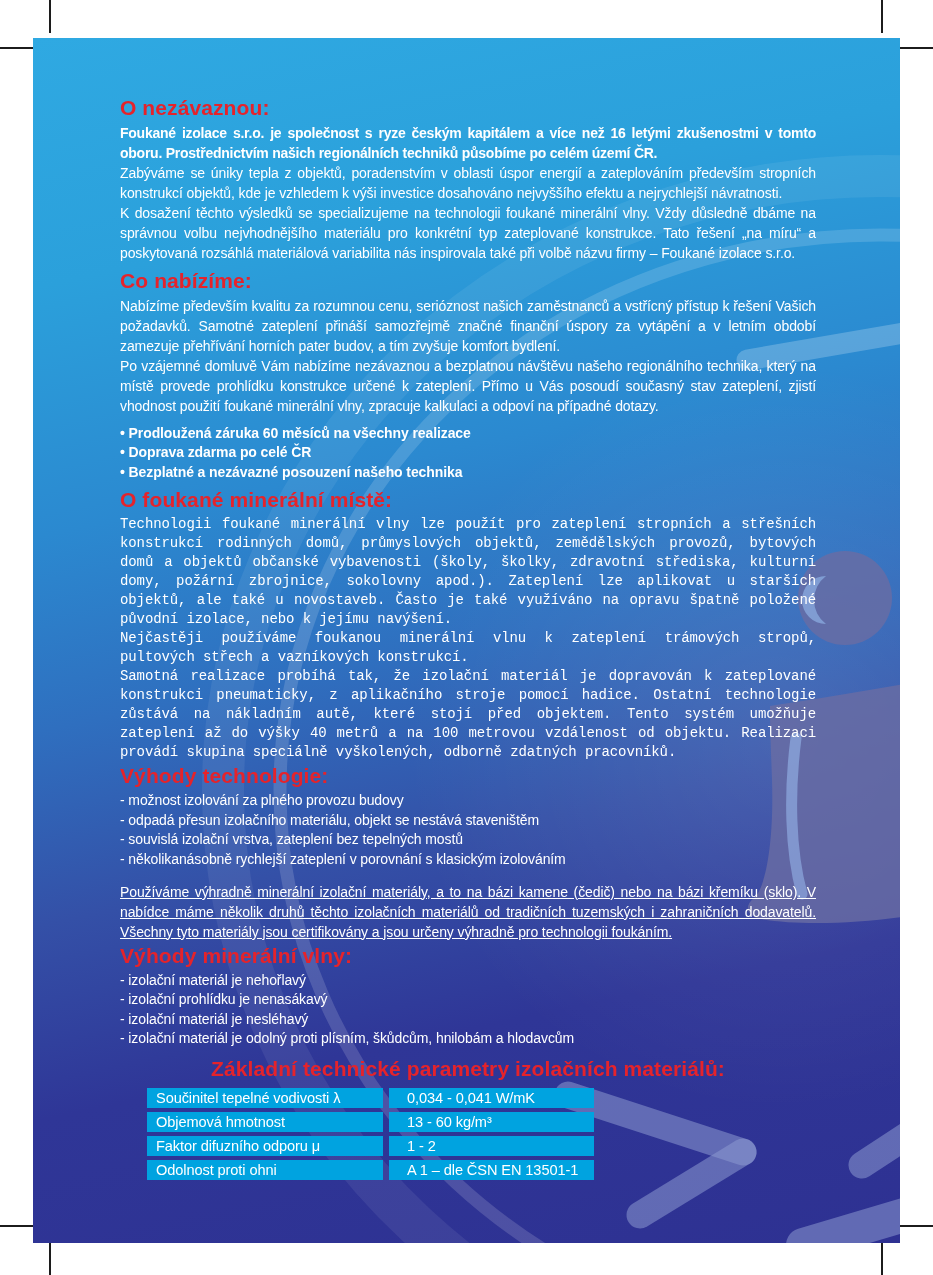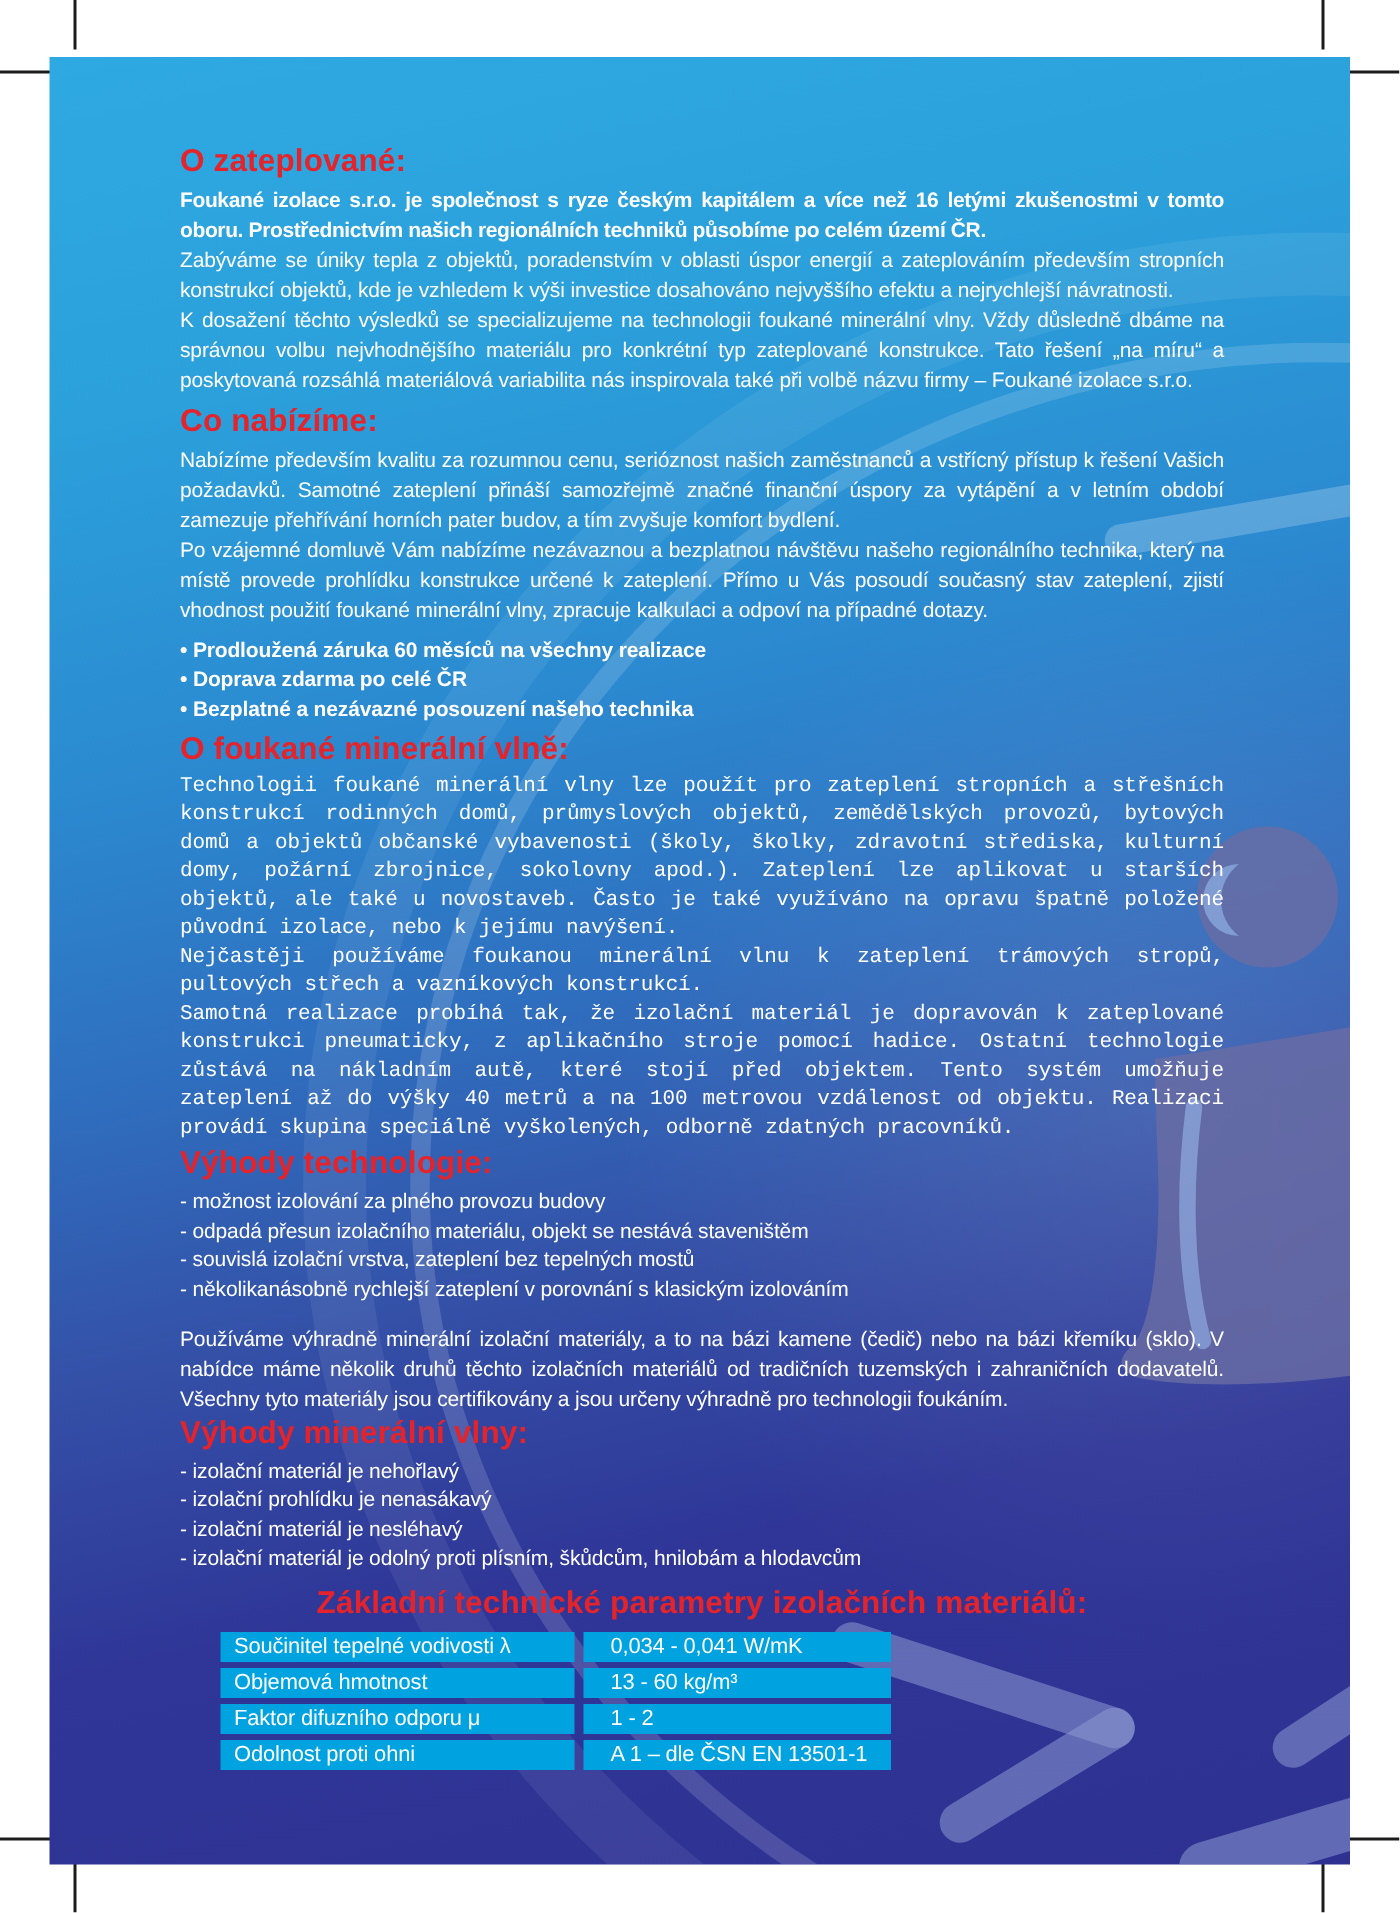--- a/index.html
+++ b/index.html
@@ -31,21 +31,21 @@
     margin:0 0 4px 0;letter-spacing:0.1px;
   }
   .mt6{margin-top:6px;} .mt2{margin-top:2px;} .mt8{margin-top:8px;text-align:center;}
   .p{margin:0;line-height:20px;text-align:justify;}
   .p-tight{margin:0;line-height:19px;text-align:justify;font-family:Liberation Mono, monospace;}
   .lead{font-weight:700;letter-spacing:-0.25px;}
   .bullets{margin:8px 0 0 0;}
   .bullets div{line-height:19.4px;font-weight:700;}
   .list{margin:0;}
   .list div{line-height:19.6px;}
-  .p-after{margin:12px 0 0 0;line-height:20px;text-align:justify;}
+  .p-after{margin:12px 0 0 0;line-height:20px;text-align:justify;text-decoration:underline;}
   
   .tbl{margin-top:8px;width:451px;padding-left:27px;}
   .trow{display:flex;margin-bottom:4px;}
   .tcell{
     background:#00a3e0;height:20px;line-height:20px;font-size:14.6px;
     color:#ffffff;white-space:nowrap;overflow:hidden;
   }
   .tlabel{width:227px;padding-left:9px;margin-right:6px;}
   .tvalue{width:187px;padding-left:18px;}
 </style>
@@ -79,35 +79,35 @@
     <g stroke="#8d99cf" stroke-opacity="0.55" stroke-width="27" stroke-linecap="round">
       <line x1="535" y1="1057" x2="710" y2="1114"></line>
       <line x1="710" y1="1114" x2="607" y2="1177"></line>
       <line x1="829" y1="1127" x2="890" y2="1087"></line>
       <line x1="770" y1="1207" x2="895" y2="1170" stroke-width="34"></line>
     </g>
   </svg>
 
   <div class="content">
 
-    <div class="h">O zateplované:</div>
+    <div class="h">O nezávaznou:</div>
     <p class="p lead">Foukané izolace s.r.o. je společnost s ryze českým kapitálem a více než 16 letými zkušenostmi v tomto oboru. Prostřednictvím našich regionálních techniků působíme po celém území ČR.</p>
     <p class="p">Zabýváme se úniky tepla z objektů, poradenstvím v oblasti úspor energií a zateplováním především stropních konstrukcí objektů, kde je vzhledem k výši investice dosahováno nejvyššího efektu a nejrychlejší návratnosti.</p>
     <p class="p">K dosažení těchto výsledků se specializujeme na technologii foukané minerální vlny. Vždy důsledně dbáme na správnou volbu nejvhodnějšího materiálu pro konkrétní typ zateplované konstrukce. Tato řešení „na míru“ a poskytovaná rozsáhlá materiálová variabilita nás inspirovala také při volbě názvu firmy – Foukané izolace s.r.o.</p>
 
     <div class="h mt6">Co nabízíme:</div>
     <p class="p">Nabízíme především kvalitu za rozumnou cenu, serióznost našich zaměstnanců a vstřícný přístup k řešení Vašich požadavků. Samotné zateplení přináší samozřejmě značné finanční úspory za vytápění a v letním období zamezuje přehřívání horních pater budov, a tím zvyšuje komfort bydlení.</p>
     <p class="p">Po vzájemné domluvě Vám nabízíme nezávaznou a bezplatnou návštěvu našeho regionálního technika, který na místě provede prohlídku konstrukce určené k zateplení. Přímo u Vás posoudí současný stav zateplení, zjistí vhodnost použití foukané minerální vlny, zpracuje kalkulaci a odpoví na případné dotazy.</p>
     <div class="bullets">
       <div>• Prodloužená záruka 60 měsíců na všechny realizace</div>
       <div>• Doprava zdarma po celé ČR</div>
       <div>• Bezplatné a nezávazné posouzení našeho technika</div>
     </div>
 
-    <div class="h mt6">O foukané minerální vlně:</div>
+    <div class="h mt6">O foukané minerální místě:</div>
     <p class="p-tight">Technologii foukané minerální vlny lze použít pro zateplení stropních a střešních konstrukcí rodinných domů, průmyslových objektů, zemědělských provozů, bytových domů a objektů občanské vybavenosti (školy, školky, zdravotní střediska, kulturní domy, požární zbrojnice, sokolovny apod.). Zateplení lze aplikovat u starších objektů, ale také u novostaveb. Často je také využíváno na opravu špatně položené původní izolace, nebo k jejímu navýšení.</p>
     <p class="p-tight">Nejčastěji používáme foukanou minerální vlnu k zateplení trámových stropů, pultových střech a vazníkových konstrukcí.</p>
     <p class="p-tight">Samotná realizace probíhá tak, že izolační materiál je dopravován k zateplované konstrukci pneumaticky, z aplikačního stroje pomocí hadice. Ostatní technologie zůstává na nákladním autě, které stojí před objektem. Tento systém umožňuje zateplení až do výšky 40 metrů a na 100 metrovou vzdálenost od objektu. Realizaci provádí skupina speciálně vyškolených, odborně zdatných pracovníků.</p>
 
     <div class="h mt2">Výhody technologie:</div>
     <div class="list">
       <div>- možnost izolování za plného provozu budovy</div>
       <div>- odpadá přesun izolačního materiálu, objekt se nestává staveništěm</div>
       <div>- souvislá izolační vrstva, zateplení bez tepelných mostů</div>
       <div>- několikanásobně rychlejší zateplení v porovnání s klasickým izolováním</div>

